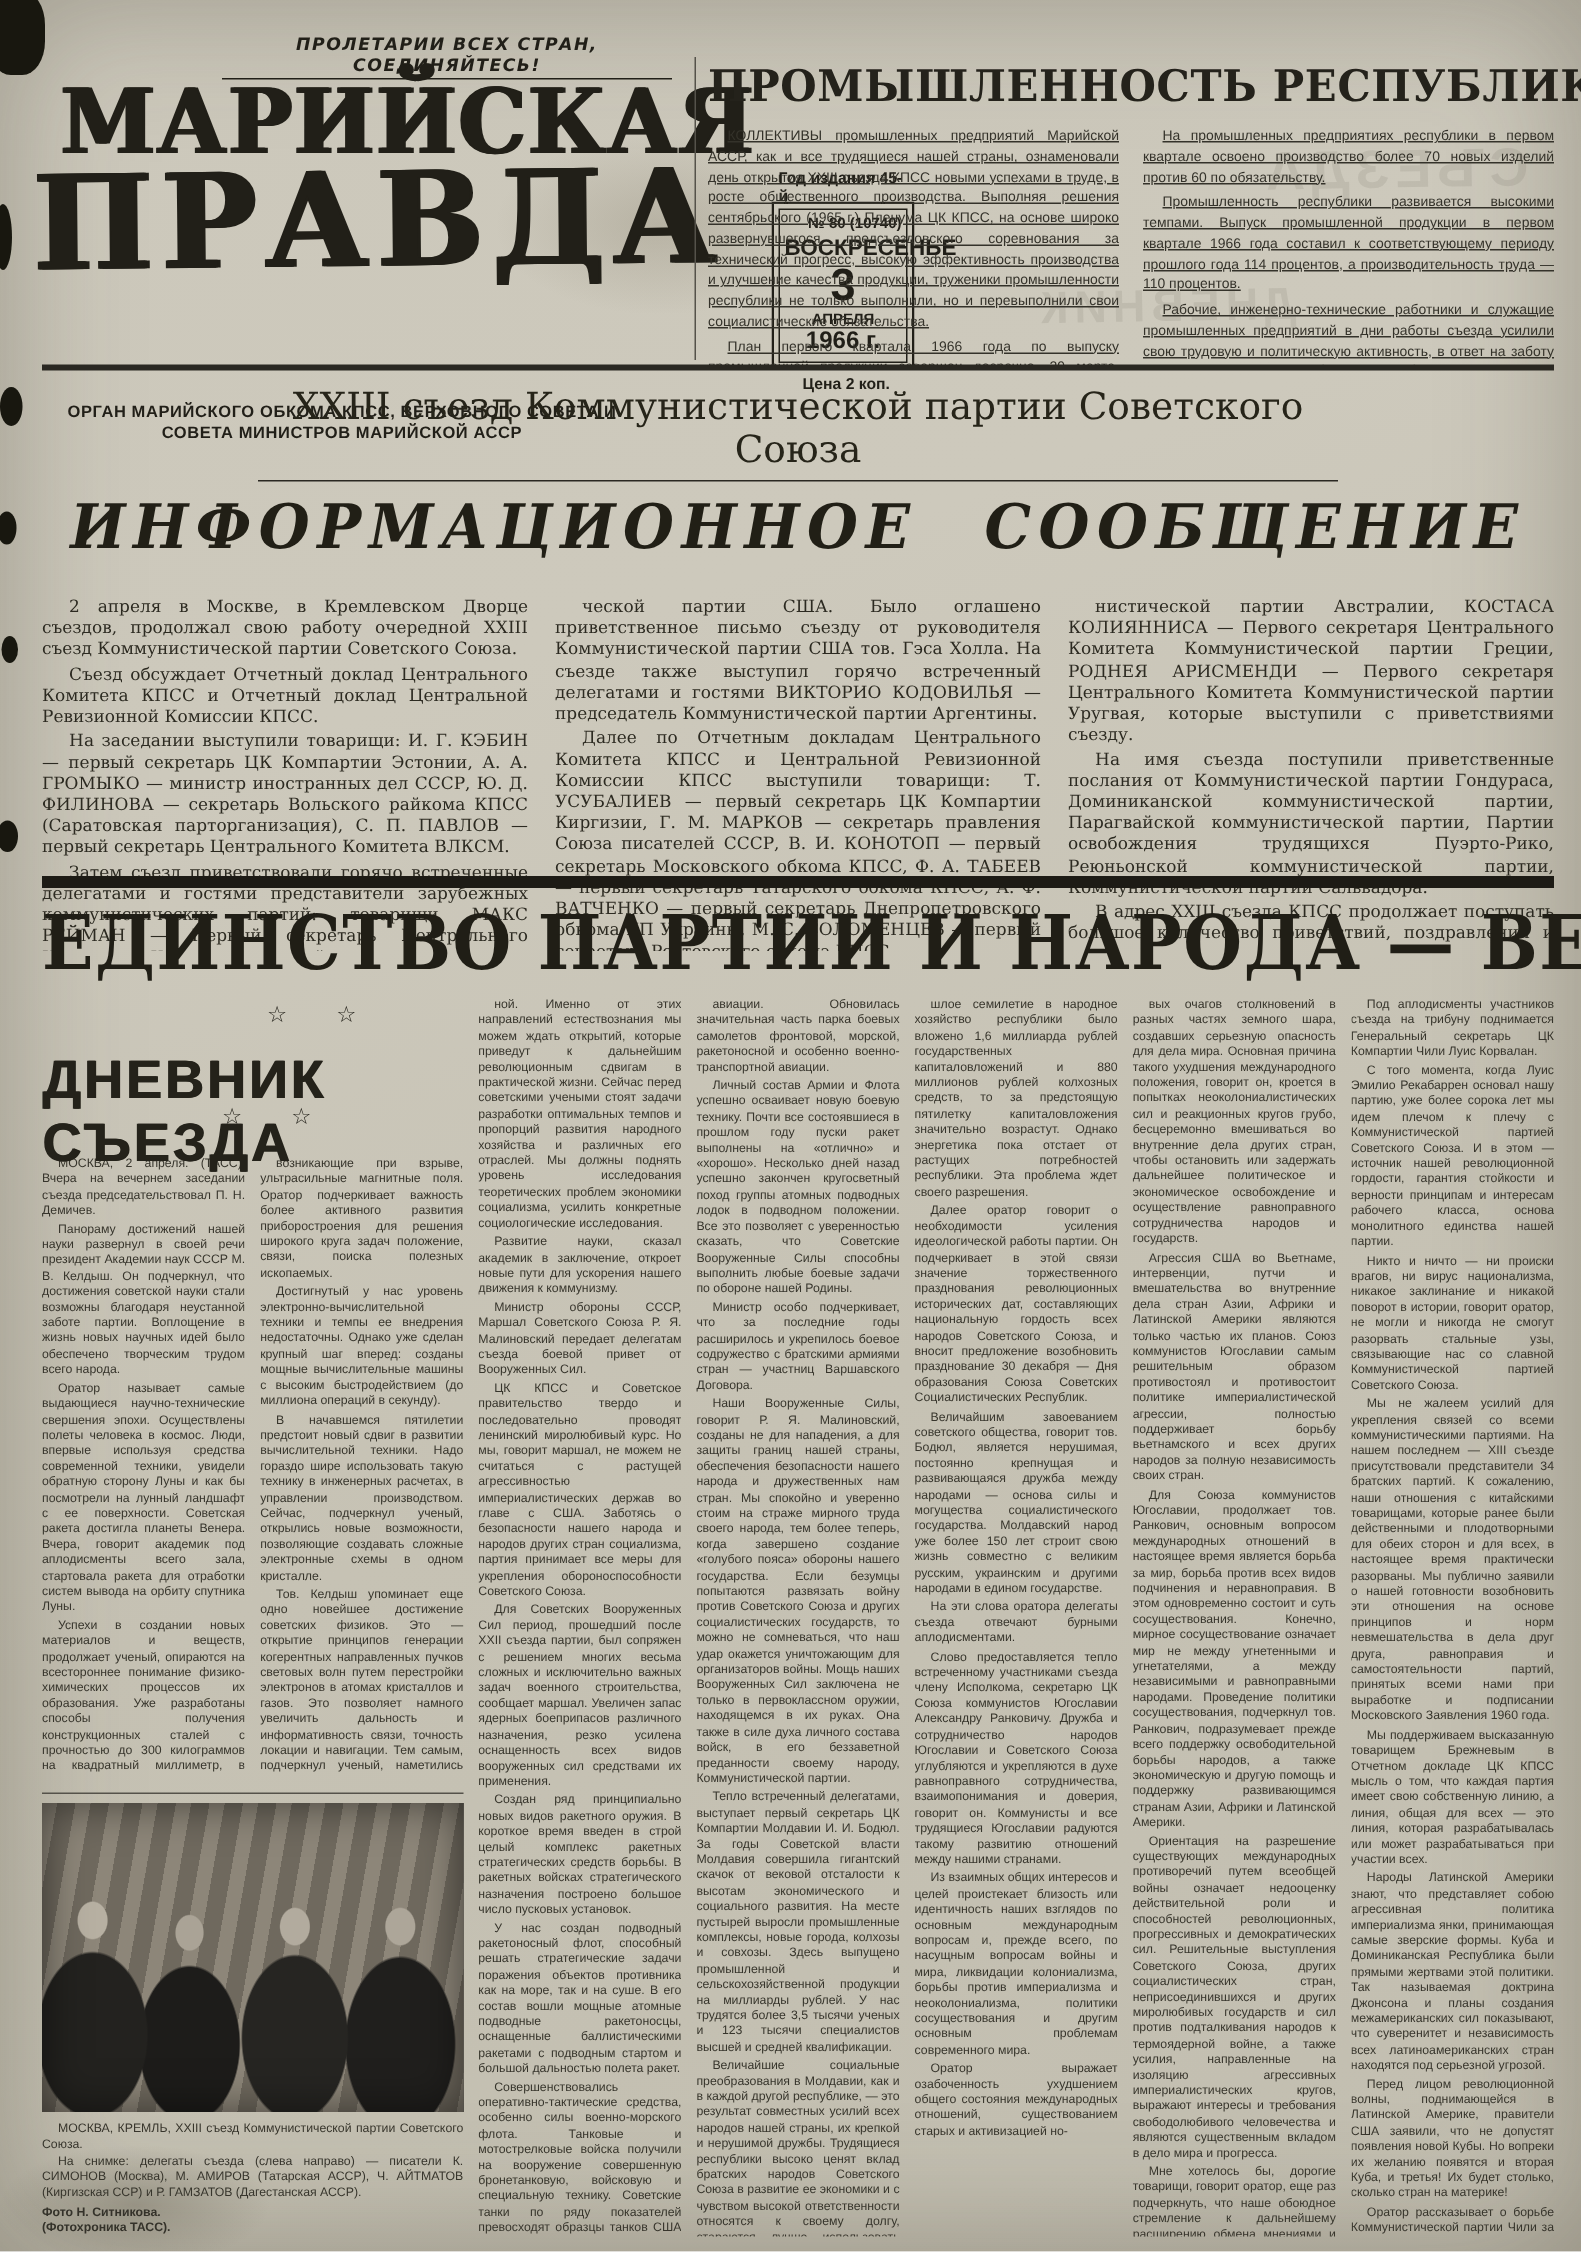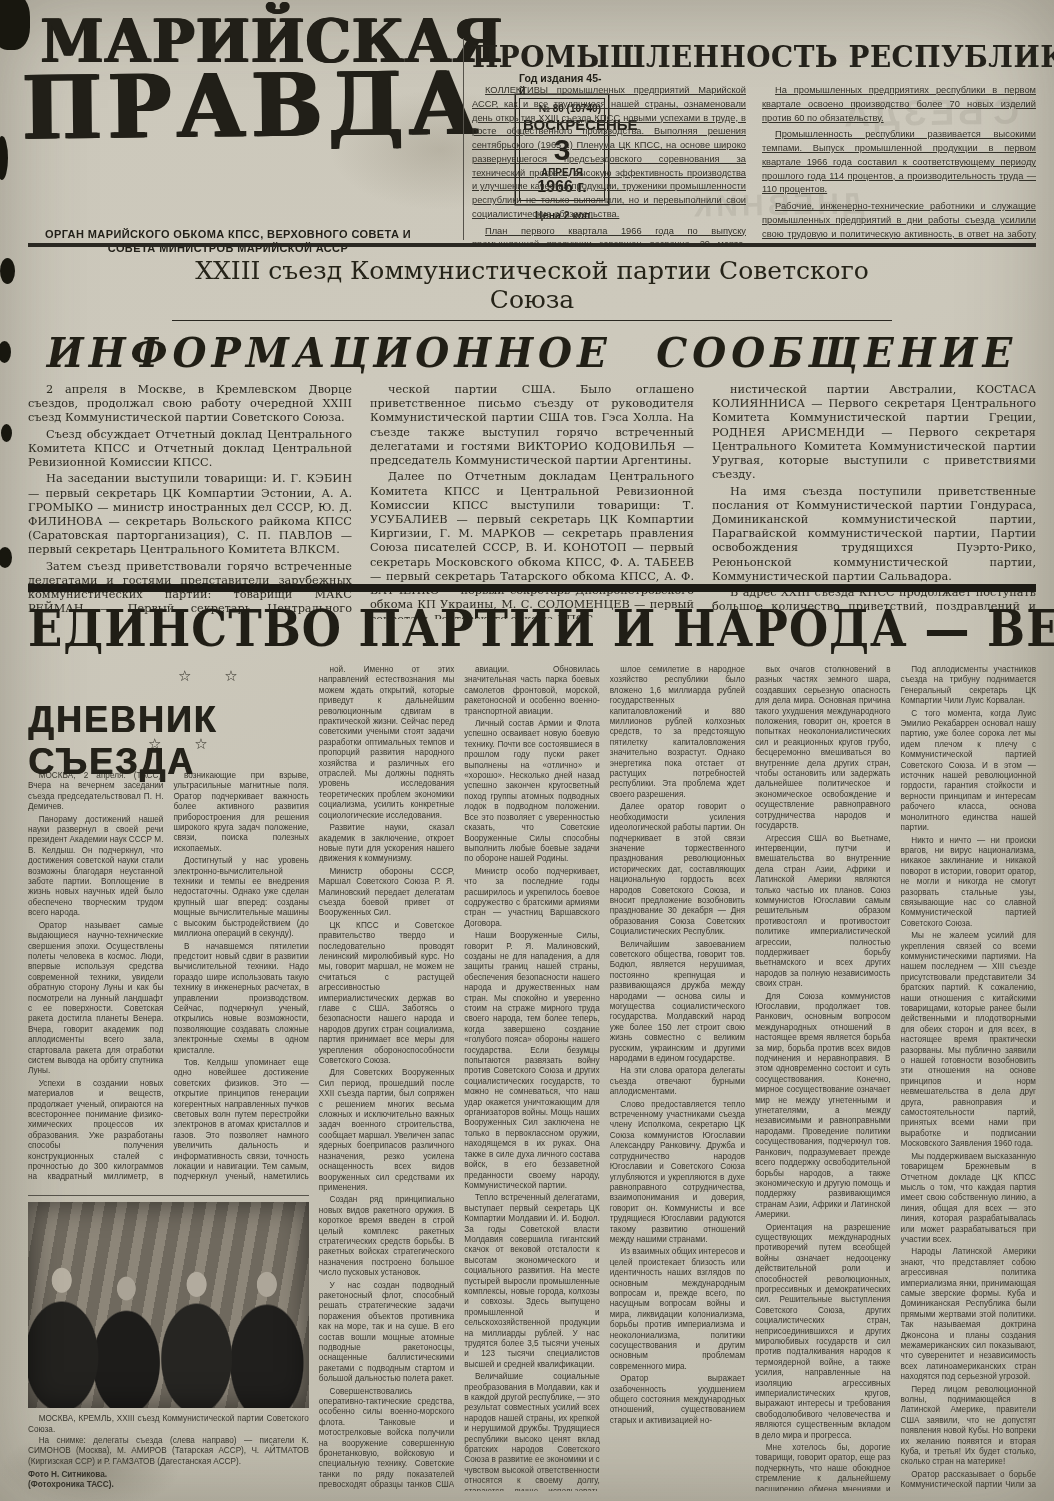--- a/index.html
+++ b/index.html
@@ -56,21 +56,21 @@
 
   .hrule1{position:absolute;left:28px;top:243px;width:1008px;height:4px;background:#2a2822;}
 
   
   .info{position:absolute;left:28px;top:252px;width:1008px;height:330px;}
   .kicker{font-size:25px;text-align:center;margin:4px auto 0;width:720px;
           border-bottom:1.5px solid #2a2822;padding-bottom:6px;color:#262419;}
   .info-head{font-size:39px;font-weight:bold;font-style:italic;text-align:center;
           letter-spacing:5px;word-spacing:26px;margin-top:8px;color:#211f16;
           transform:scaleY(1.05);}
-  .info-cols{display:flex;gap:18px;margin-top:8px;height:236px;overflow:hidden;justify-content:center;}
+  .info-cols{display:flex;gap:18px;margin-top:23px;height:236px;overflow:hidden;justify-content:center;}
   .info-col{flex:1;font-size:11.3px;line-height:1.26;text-align:justify;color:#2c2a21;overflow:hidden;}
   .info-col p{margin:0 0 2px 0;text-indent:1.6em;}
 
   .blackband{position:absolute;left:28px;top:584px;width:1008px;height:8px;background:#1d1b15;}
 
   
   .unity{position:absolute;left:28px;top:598px;width:1008px;height:898px;}
   .unity-head{font-size:45px;font-weight:bold;text-align:center;letter-spacing:1px;
           color:#201e16;transform:scaleY(1.12);margin:4px 0 10px 0;white-space:nowrap;}
   .ugrid{display:grid;grid-template-columns:repeat(7,1fr);gap:10px;
@@ -123,20 +123,21 @@
   <div class="blob" style="left:0;top:258px;width:15px;height:26px;"></div>
   <div class="blob" style="left:-2px;top:341px;width:13px;height:22px;"></div>
   <div class="blob" style="left:1px;top:424px;width:11px;height:18px;"></div>
   <div class="blob" style="left:-2px;top:547px;width:14px;height:21px;"></div>
   <div class="stain" style="left:330px;top:90px;width:220px;height:120px;background:radial-gradient(closest-side,rgba(120,112,92,.25),transparent);"></div>
   <div class="stain" style="left:0px;top:1430px;width:180px;height:80px;background:radial-gradient(closest-side,rgba(90,85,70,.35),transparent);"></div>
   <div class="ghost" style="left:840px;top:92px;font-size:36px;">СЪЕЗДА</div>
   <div class="ghost" style="left:690px;top:188px;font-size:30px;">ДНЕВНИК</div>
 
   <div class="masthead">
+    <div class="slogan">ПРОЛЕТАРИИ ВСЕХ СТРАН, СОЕДИНЯЙТЕСЬ!</div>
     <div class="mast-title1">МАРИЙСКАЯ</div>
     <div class="mast-row">
       <div class="mast-title2">ПРАВДА</div>
       <div>
         <div class="edition">Год издания 45-й</div>
         <div class="datebox">
           <div class="no">№ 80 (10740)</div>
           <div class="wd">ВОСКРЕСЕНЬЕ</div>
           <div class="day">3</div>
           <div class="mon">АПРЕЛЯ</div>

